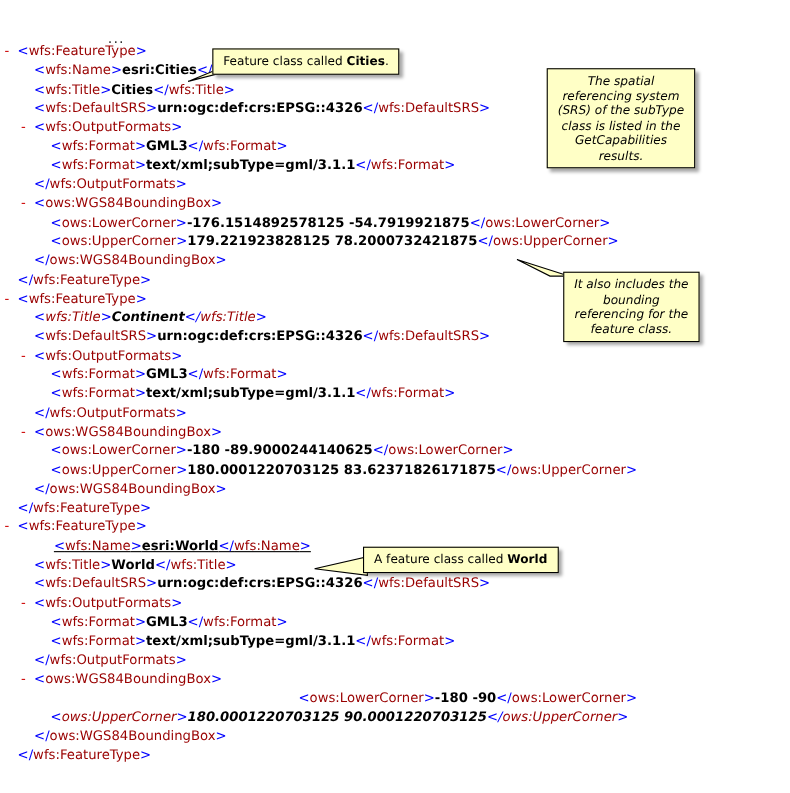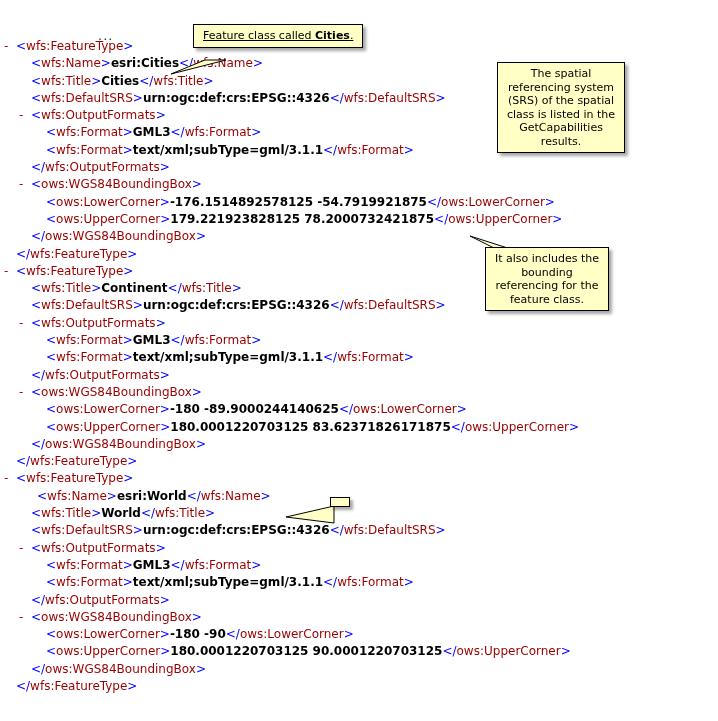--- a/index.html
+++ b/index.html
@@ -42,23 +42,23 @@
     position:absolute;
     background:var(--callout-bg,#ffffc6);
     border:1px solid var(--callout-border,#000);
     box-shadow:3px 3px 3px rgba(0,0,0,0.35);
     padding:4px 9px;
     font-size:11px; line-height:13.5px;
     text-align:center; color:#000;
     width:max-content;
   }
   .cl-line { white-space:nowrap; }
-  .callout-cities { left:193px; top:24px;text-decoration:underline; }
-  .callout-srs    { left:497px; top:62px; }
-  .callout-bbox   { left:485px; top:247px; }
+  .callout-cities { left:193px; top:44px; }
+  .callout-srs    { left:497px; top:62px;font-style:italic; }
+  .callout-bbox   { left:512px; top:247px;font-style:italic; }
   .callout-world  { left:330px; top:497px; }
 </style>
 </head>
 <body>
 
 <div class="screen">
 
   <div class="top-ellipsis">...</div>
 
   <div class="xml" id="xml-tree">
@@ -69,67 +69,68 @@
       <div class="xline" style="padding-left: 19px;"><span class="marker">-</span><span class="b">&lt;</span><span class="tag">wfs:OutputFormats</span><span class="b">&gt;</span></div>
       <div class="xline" style="padding-left: 34px;"><span class="marker"></span><span class="b">&lt;</span><span class="tag">wfs:Format</span><span class="b">&gt;</span><span class="val">GML3</span><span class="b">&lt;/</span><span class="tag">wfs:Format</span><span class="b">&gt;</span></div>
       <div class="xline" style="padding-left: 34px;"><span class="marker"></span><span class="b">&lt;</span><span class="tag">wfs:Format</span><span class="b">&gt;</span><span class="val">text/xml;subType=gml/3.1.1</span><span class="b">&lt;/</span><span class="tag">wfs:Format</span><span class="b">&gt;</span></div>
       <div class="xline" style="padding-left: 19px;"><span class="marker"></span><span class="b">&lt;/</span><span class="tag">wfs:OutputFormats</span><span class="b">&gt;</span></div>
       <div class="xline" style="padding-left: 19px;"><span class="marker">-</span><span class="b">&lt;</span><span class="tag">ows:WGS84BoundingBox</span><span class="b">&gt;</span></div>
       <div class="xline" style="padding-left: 34px;"><span class="marker"></span><span class="b">&lt;</span><span class="tag">ows:LowerCorner</span><span class="b">&gt;</span><span class="val">-176.1514892578125 -54.7919921875</span><span class="b">&lt;/</span><span class="tag">ows:LowerCorner</span><span class="b">&gt;</span></div>
       <div class="xline" style="padding-left: 34px;"><span class="marker"></span><span class="b">&lt;</span><span class="tag">ows:UpperCorner</span><span class="b">&gt;</span><span class="val">179.221923828125 78.2000732421875</span><span class="b">&lt;/</span><span class="tag">ows:UpperCorner</span><span class="b">&gt;</span></div>
       <div class="xline" style="padding-left: 19px;"><span class="marker"></span><span class="b">&lt;/</span><span class="tag">ows:WGS84BoundingBox</span><span class="b">&gt;</span></div>
       <div class="xline" style="padding-left: 4px;"><span class="marker"></span><span class="b">&lt;/</span><span class="tag">wfs:FeatureType</span><span class="b">&gt;</span></div>
       <div class="xline" style="padding-left: 4px;"><span class="marker">-</span><span class="b">&lt;</span><span class="tag">wfs:FeatureType</span><span class="b">&gt;</span></div>
-      <div class="xline" style="padding-left: 19px;"><span class="marker"></span><span class="b">&lt;</span><span class="tag">wfs:Title</span><span class="b">&gt;</span><span class="val">Continent</span><span class="b">&lt;/</span><span class="tag">wfs:Title</span><span class="b">&gt;</span></div>
+      <div class="xline" style="padding-left: 19px; font-style: italic;"><span class="marker"></span><span class="b">&lt;</span><span class="tag">wfs:Title</span><span class="b">&gt;</span><span class="val">Continent</span><span class="b">&lt;/</span><span class="tag">wfs:Title</span><span class="b">&gt;</span></div>
       <div class="xline" style="padding-left: 19px;"><span class="marker"></span><span class="b">&lt;</span><span class="tag">wfs:DefaultSRS</span><span class="b">&gt;</span><span class="val">urn:ogc:def:crs:EPSG::4326</span><span class="b">&lt;/</span><span class="tag">wfs:DefaultSRS</span><span class="b">&gt;</span></div>
       <div class="xline" style="padding-left: 19px;"><span class="marker">-</span><span class="b">&lt;</span><span class="tag">wfs:OutputFormats</span><span class="b">&gt;</span></div>
       <div class="xline" style="padding-left: 34px;"><span class="marker"></span><span class="b">&lt;</span><span class="tag">wfs:Format</span><span class="b">&gt;</span><span class="val">GML3</span><span class="b">&lt;/</span><span class="tag">wfs:Format</span><span class="b">&gt;</span></div>
       <div class="xline" style="padding-left: 34px;"><span class="marker"></span><span class="b">&lt;</span><span class="tag">wfs:Format</span><span class="b">&gt;</span><span class="val">text/xml;subType=gml/3.1.1</span><span class="b">&lt;/</span><span class="tag">wfs:Format</span><span class="b">&gt;</span></div>
       <div class="xline" style="padding-left: 19px;"><span class="marker"></span><span class="b">&lt;/</span><span class="tag">wfs:OutputFormats</span><span class="b">&gt;</span></div>
       <div class="xline" style="padding-left: 19px;"><span class="marker">-</span><span class="b">&lt;</span><span class="tag">ows:WGS84BoundingBox</span><span class="b">&gt;</span></div>
       <div class="xline" style="padding-left: 34px;"><span class="marker"></span><span class="b">&lt;</span><span class="tag">ows:LowerCorner</span><span class="b">&gt;</span><span class="val">-180 -89.9000244140625</span><span class="b">&lt;/</span><span class="tag">ows:LowerCorner</span><span class="b">&gt;</span></div>
       <div class="xline" style="padding-left: 34px;"><span class="marker"></span><span class="b">&lt;</span><span class="tag">ows:UpperCorner</span><span class="b">&gt;</span><span class="val">180.0001220703125 83.62371826171875</span><span class="b">&lt;/</span><span class="tag">ows:UpperCorner</span><span class="b">&gt;</span></div>
       <div class="xline" style="padding-left: 19px;"><span class="marker"></span><span class="b">&lt;/</span><span class="tag">ows:WGS84BoundingBox</span><span class="b">&gt;</span></div>
       <div class="xline" style="padding-left: 4px;"><span class="marker"></span><span class="b">&lt;/</span><span class="tag">wfs:FeatureType</span><span class="b">&gt;</span></div>
       <div class="xline" style="padding-left: 4px;"><span class="marker">-</span><span class="b">&lt;</span><span class="tag">wfs:FeatureType</span><span class="b">&gt;</span></div>
-      <div class="xline" style="padding-left: 25px;"><span class="marker"></span><span class="b">&lt;</span><span class="tag">wfs:Name</span><span class="b">&gt;</span><span class="val">esri:World</span><span class="b">&lt;/</span><span class="tag">wfs:Name</span><span class="b">&gt;</span></div>
+      <div class="xline" style="padding-left: 37px; text-decoration: underline;"><span class="marker"></span><span class="b">&lt;</span><span class="tag">wfs:Name</span><span class="b">&gt;</span><span class="val">esri:World</span><span class="b">&lt;/</span><span class="tag">wfs:Name</span><span class="b">&gt;</span></div>
       <div class="xline" style="padding-left: 19px;"><span class="marker"></span><span class="b">&lt;</span><span class="tag">wfs:Title</span><span class="b">&gt;</span><span class="val">World</span><span class="b">&lt;/</span><span class="tag">wfs:Title</span><span class="b">&gt;</span></div>
       <div class="xline" style="padding-left: 19px;"><span class="marker"></span><span class="b">&lt;</span><span class="tag">wfs:DefaultSRS</span><span class="b">&gt;</span><span class="val">urn:ogc:def:crs:EPSG::4326</span><span class="b">&lt;/</span><span class="tag">wfs:DefaultSRS</span><span class="b">&gt;</span></div>
       <div class="xline" style="padding-left: 19px;"><span class="marker">-</span><span class="b">&lt;</span><span class="tag">wfs:OutputFormats</span><span class="b">&gt;</span></div>
       <div class="xline" style="padding-left: 34px;"><span class="marker"></span><span class="b">&lt;</span><span class="tag">wfs:Format</span><span class="b">&gt;</span><span class="val">GML3</span><span class="b">&lt;/</span><span class="tag">wfs:Format</span><span class="b">&gt;</span></div>
       <div class="xline" style="padding-left: 34px;"><span class="marker"></span><span class="b">&lt;</span><span class="tag">wfs:Format</span><span class="b">&gt;</span><span class="val">text/xml;subType=gml/3.1.1</span><span class="b">&lt;/</span><span class="tag">wfs:Format</span><span class="b">&gt;</span></div>
       <div class="xline" style="padding-left: 19px;"><span class="marker"></span><span class="b">&lt;/</span><span class="tag">wfs:OutputFormats</span><span class="b">&gt;</span></div>
       <div class="xline" style="padding-left: 19px;"><span class="marker">-</span><span class="b">&lt;</span><span class="tag">ows:WGS84BoundingBox</span><span class="b">&gt;</span></div>
-      <div class="xline" style="padding-left: 34px;"><span class="marker"></span><span class="b">&lt;</span><span class="tag">ows:LowerCorner</span><span class="b">&gt;</span><span class="val">-180 -90</span><span class="b">&lt;/</span><span class="tag">ows:LowerCorner</span><span class="b">&gt;</span></div>
-      <div class="xline" style="padding-left: 34px;"><span class="marker"></span><span class="b">&lt;</span><span class="tag">ows:UpperCorner</span><span class="b">&gt;</span><span class="val">180.0001220703125 90.0001220703125</span><span class="b">&lt;/</span><span class="tag">ows:UpperCorner</span><span class="b">&gt;</span></div>
+      <div class="xline" style="padding-left: 34px; text-align: right;"><span class="marker"></span><span class="b">&lt;</span><span class="tag">ows:LowerCorner</span><span class="b">&gt;</span><span class="val">-180 -90</span><span class="b">&lt;/</span><span class="tag">ows:LowerCorner</span><span class="b">&gt;</span></div>
+      <div class="xline" style="padding-left: 34px; font-style: italic;"><span class="marker"></span><span class="b">&lt;</span><span class="tag">ows:UpperCorner</span><span class="b">&gt;</span><span class="val">180.0001220703125 90.0001220703125</span><span class="b">&lt;/</span><span class="tag">ows:UpperCorner</span><span class="b">&gt;</span></div>
       <div class="xline" style="padding-left: 19px;"><span class="marker"></span><span class="b">&lt;/</span><span class="tag">ows:WGS84BoundingBox</span><span class="b">&gt;</span></div>
       <div class="xline" style="padding-left: 4px;"><span class="marker"></span><span class="b">&lt;/</span><span class="tag">wfs:FeatureType</span><span class="b">&gt;</span></div>
     </div>
 
   <svg class="tails" viewBox="0 0 718 721" xmlns="http://www.w3.org/2000/svg">
     <polygon class="tail" points="205,60 226,60 171,74"></polygon>
     <polygon class="tail" points="500,251 517,251 470,236"></polygon>
     <polygon class="tail" points="334,506 334,523 286,517"></polygon>
   </svg>
 
   <div class="callouts" id="callouts">
       <div class="callout callout-cities">
         <div class="cl-line"><span>Feature class called </span><span style="font-weight: bold;">Cities</span><span>.</span></div>
       </div>
       <div class="callout callout-srs">
         <div class="cl-line"><span>The spatial</span></div>
         <div class="cl-line"><span>referencing system</span></div>
-        <div class="cl-line"><span>(SRS) of the spatial</span></div>
+        <div class="cl-line"><span>(SRS) of the subType</span></div>
         <div class="cl-line"><span>class is listed in the</span></div>
         <div class="cl-line"><span>GetCapabilities</span></div>
         <div class="cl-line"><span>results.</span></div>
       </div>
       <div class="callout callout-bbox">
         <div class="cl-line"><span>It also includes the</span></div>
         <div class="cl-line"><span>bounding</span></div>
         <div class="cl-line"><span>referencing for the</span></div>
         <div class="cl-line"><span>feature class.</span></div>
       </div>
       <div class="callout callout-world">
+        <div class="cl-line"><span>A feature class called </span><span style="font-weight: bold;">World</span></div>
       </div>
     </div>
 
 </div>
 
 </body></html>

